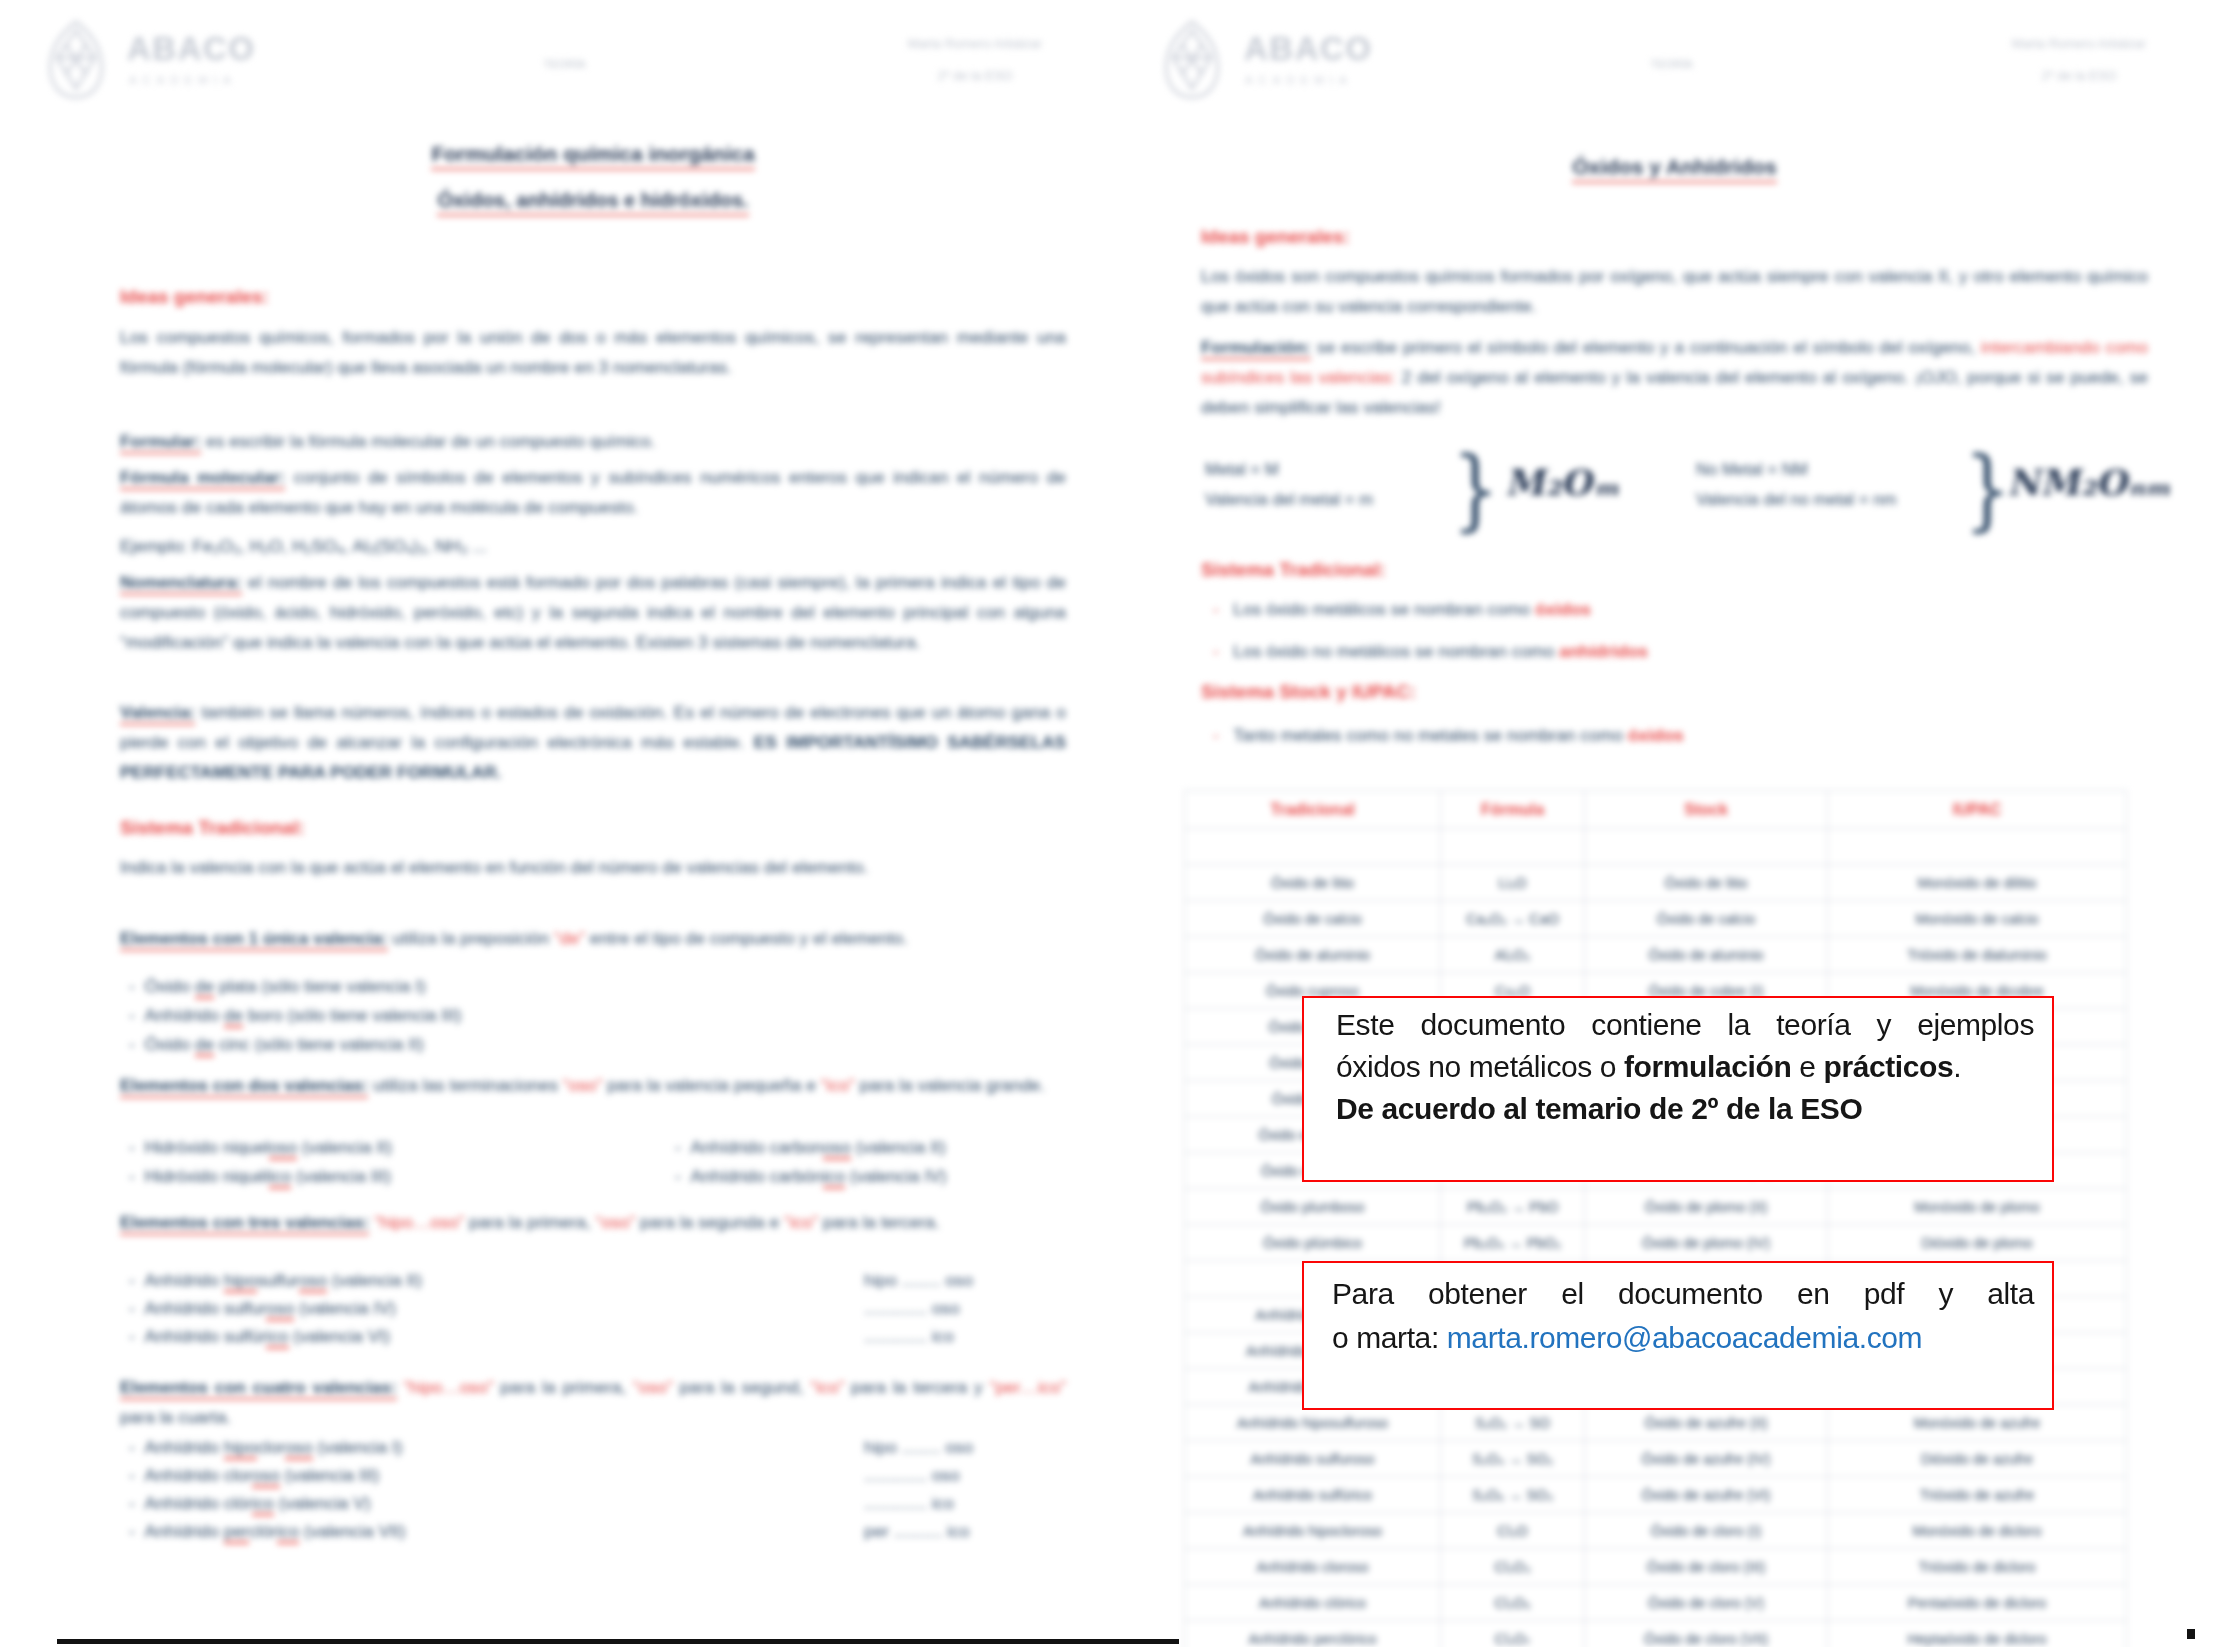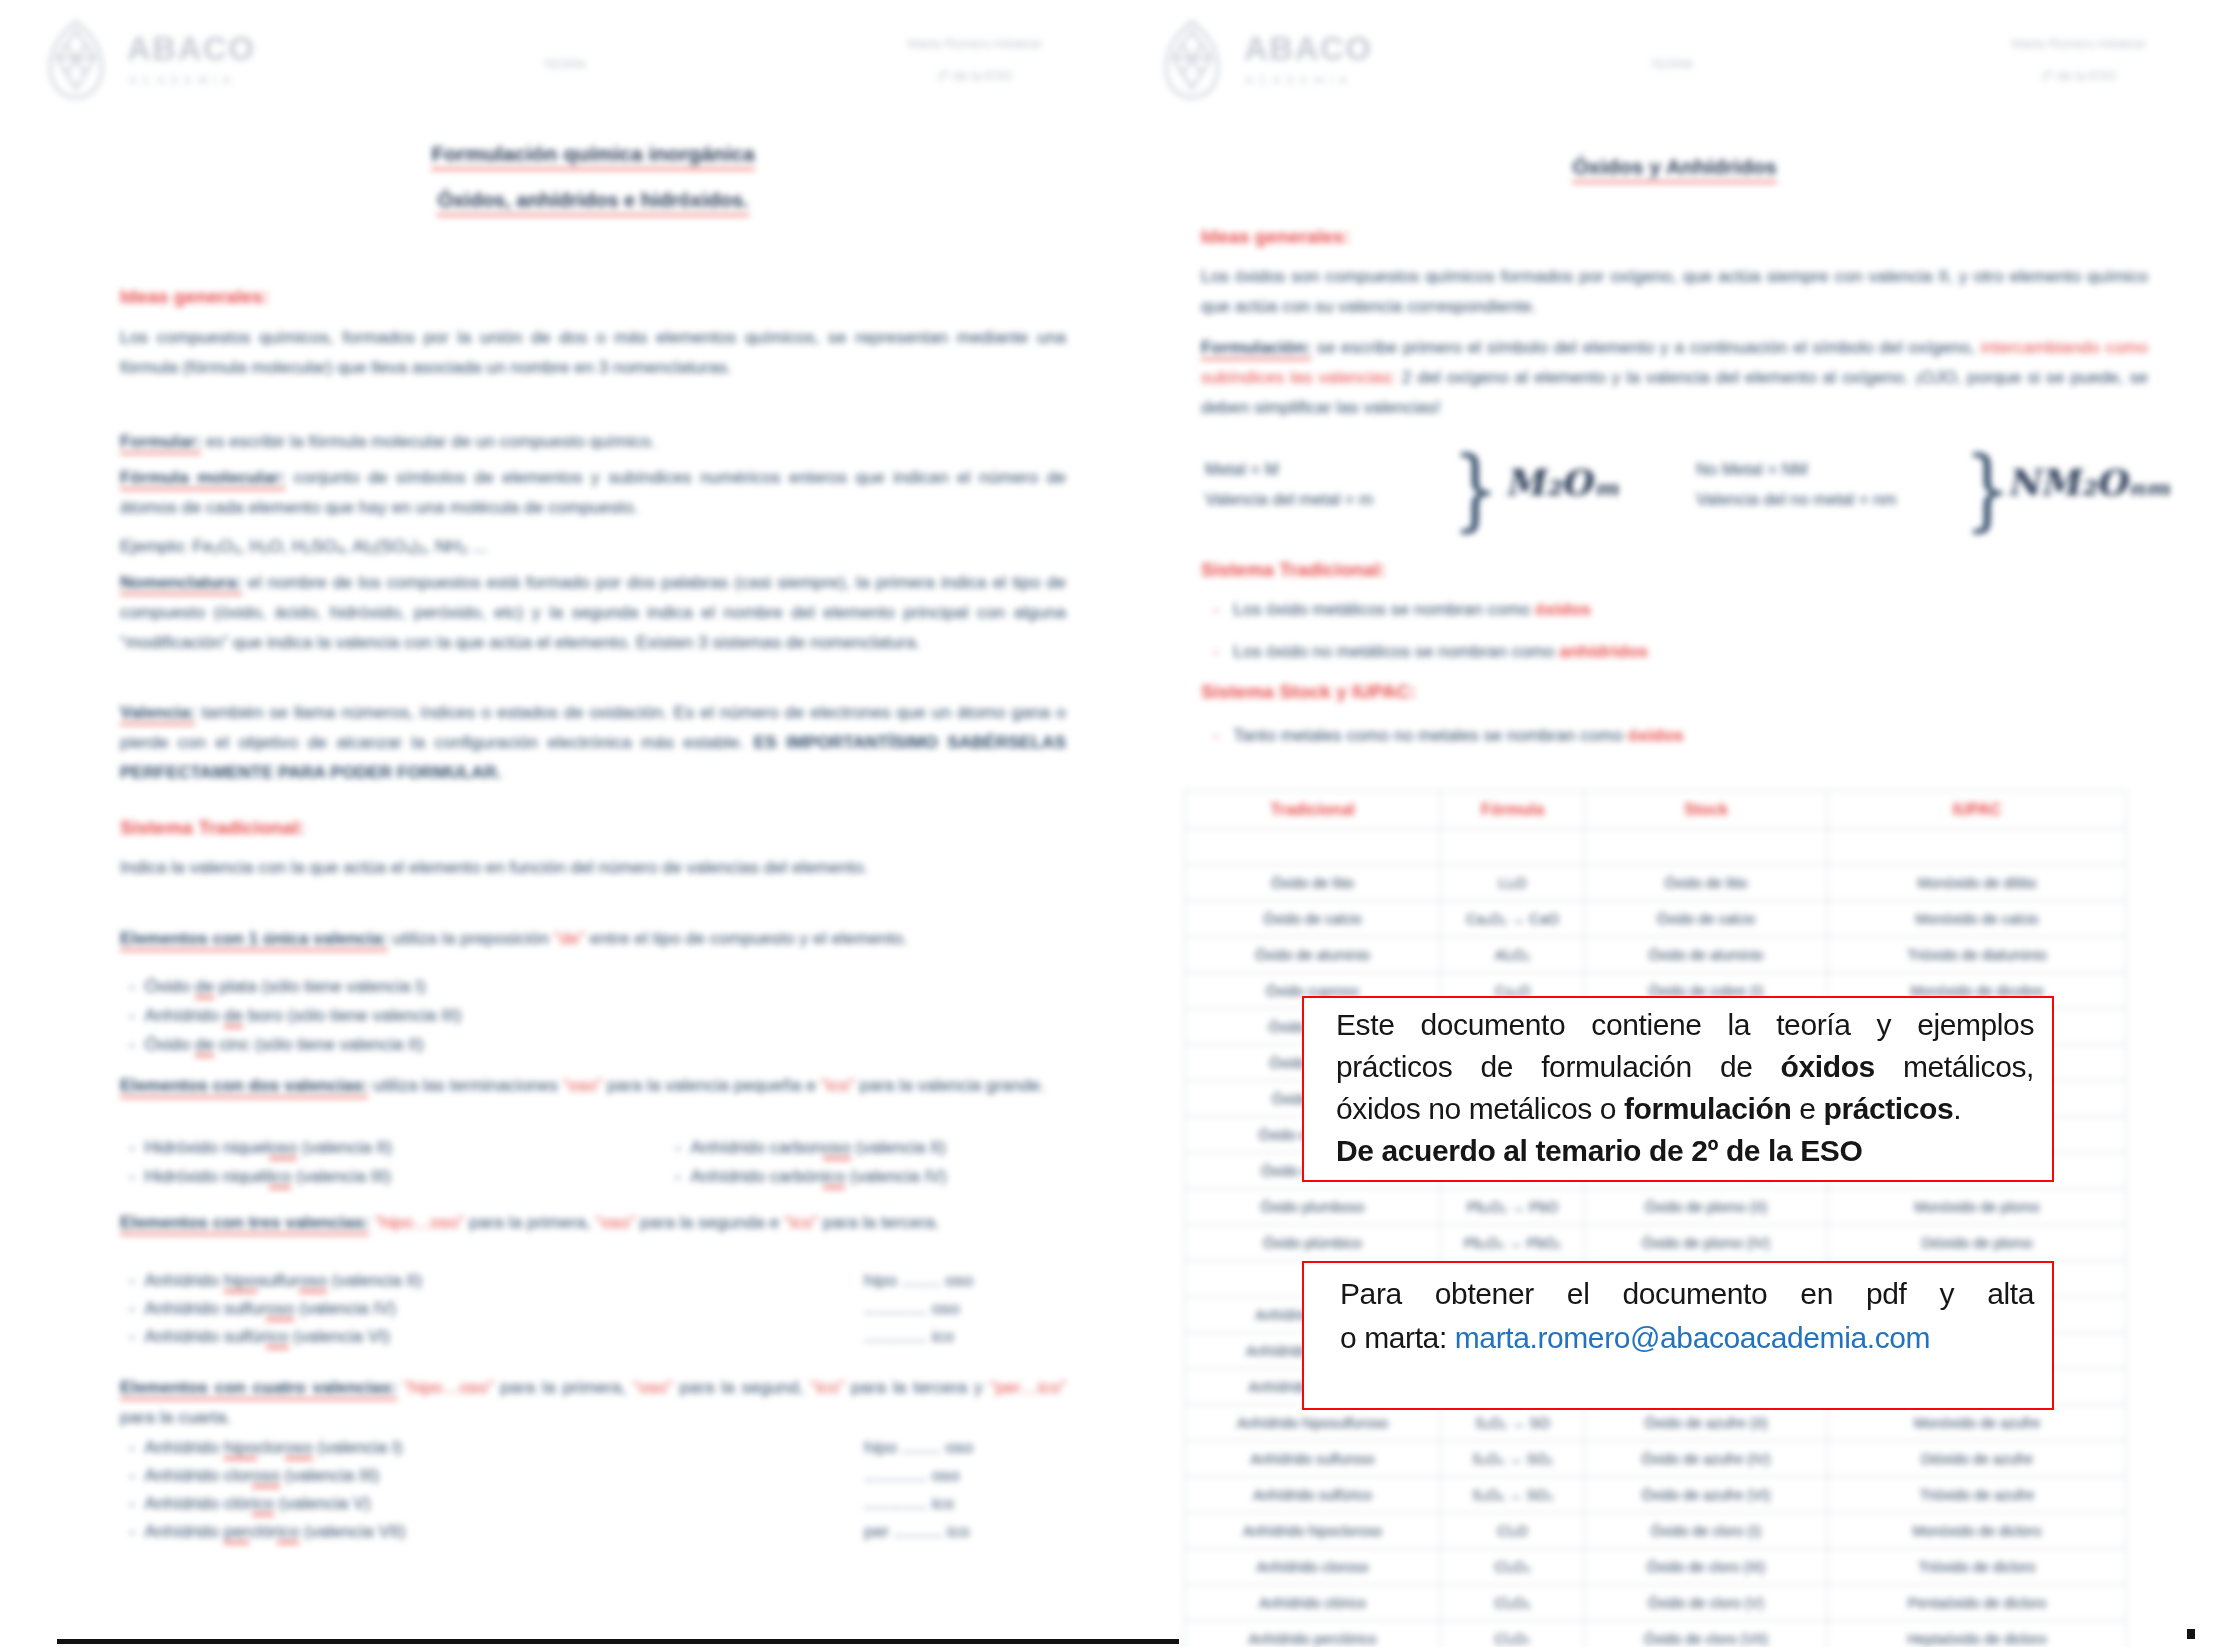--- a/index.html
+++ b/index.html
@@ -54,21 +54,21 @@
            text-align:center;vertical-align:middle;}
   .oxtable th{height:35px;font-size:16px;font-weight:bold;color:#e84a4a;}
   .oxtable td{height:33px;font-size:14.4px;color:#2e4560;}
   .oxtable .c0{width:256px}.oxtable .c1{width:144px}.oxtable .c2{width:243px}.oxtable .c3{width:299px}
 
   
   .notice{position:absolute;background:#ffffff;border:2.3px solid #fb0606;box-sizing:border-box;
           color:#161616;letter-spacing:-0.4px;}
   #box1{left:1302px;top:996px;width:752px;height:186px;padding:6px 18px 0 32px;
         font-size:30px;line-height:42px;}
-  #box2{left:1302px;top:1261px;width:752px;height:149px;padding:9px 18px 0 36px;
+  #box2{left:1302px;top:1261px;width:752px;height:149px;padding:9px 18px 0 28px;
         font-size:30px;line-height:44px;}
   .jl{text-align:justify;text-align-last:justify;}
   .blue{color:#2273bf;}
   .u{text-decoration-thickness:2.3px;text-underline-offset:5.3px;
      text-decoration-color:#2273bf;cursor:pointer;}
 
   
   .footer-line{position:absolute;left:57px;top:1639px;width:1122px;height:5.3px;background:#121212;}
   .corner-mark{position:absolute;left:2187px;top:1629px;width:7.6px;height:10px;background:#121212;}
 </style>
@@ -355,21 +355,20 @@
           <td>Cl₂O₇</td>
           <td>Óxido de cloro (VII)</td>
           <td>Heptaóxido de dicloro</td>
         </tr>
       </tbody>
     </table>
 </div>
 
 <div class="notice" id="box1">
     <div class="jl"><span>Este documento contiene la teoría y ejemplos</span></div>
-    <div class="jl"><span>prácticos de formulación de </span><span class="b">óxidos</span><span> metálicos,</span></div>
     <div><span>óxidos no metálicos o </span><span class="b">formulación</span><span> e </span><span class="b">prácticos</span><span>.</span></div>
     <div><span class="b">De acuerdo al temario de 2º de la ESO</span></div>
   </div>
 <div class="notice" id="box2">
     <div class="jl"><span>Para obtener el documento en pdf y alta</span></div>
     <div><span>o marta: </span><span class="blue u">marta.romero@abacoacademia.com</span></div>
   </div>
 <div class="footer-line"></div>
 <div class="corner-mark"></div>
 

